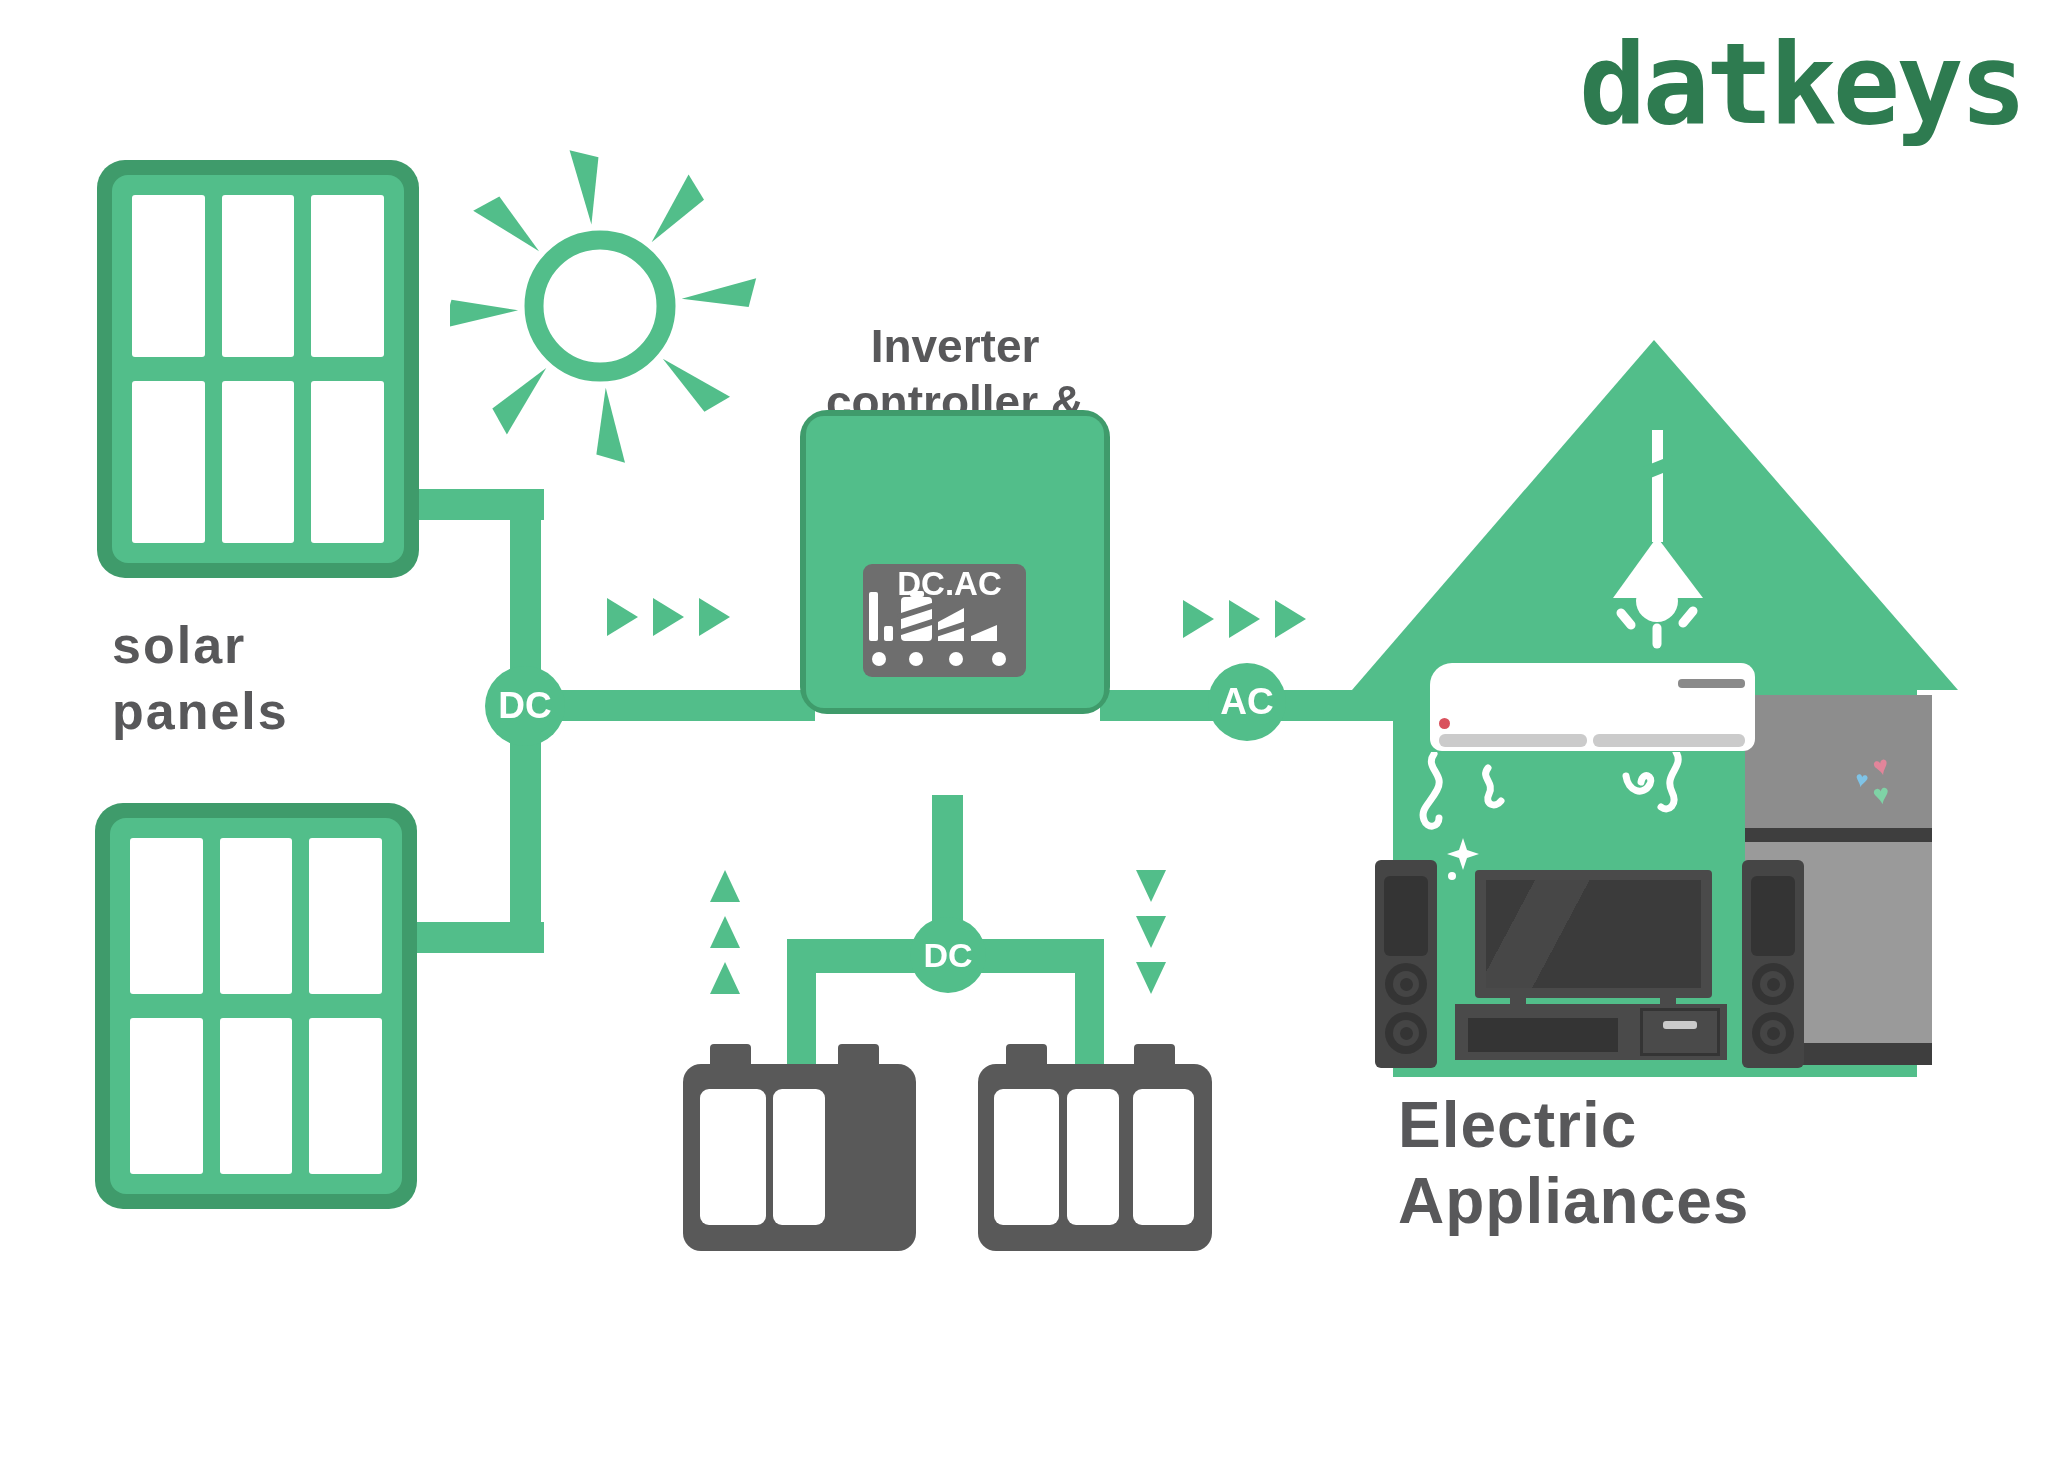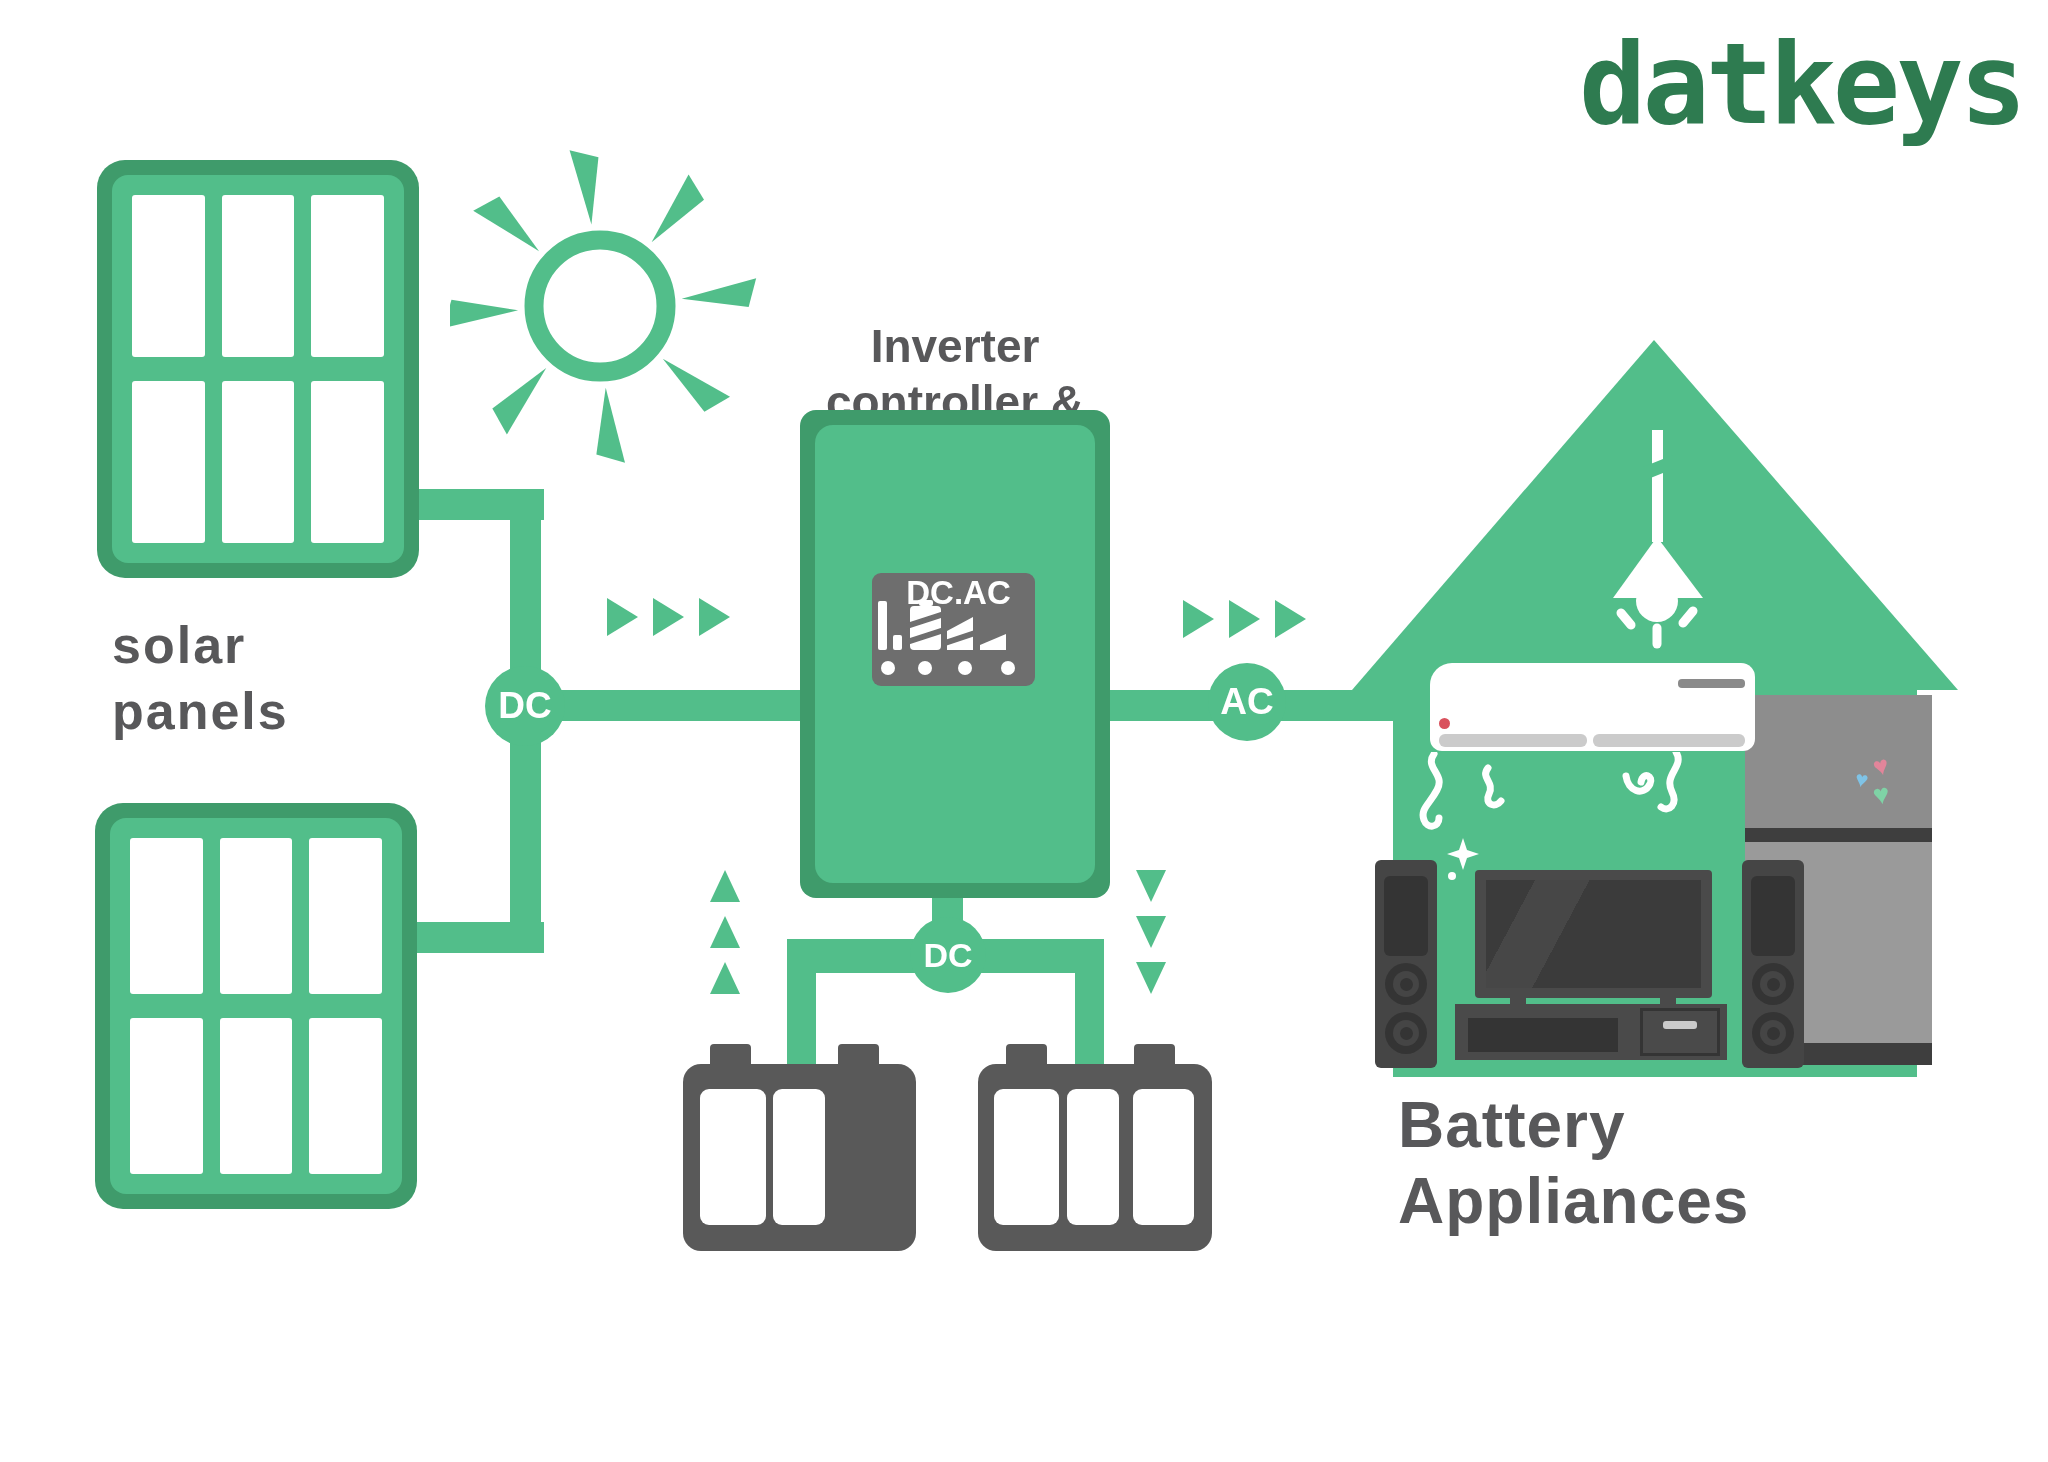--- a/index.html
+++ b/index.html
@@ -46,21 +46,21 @@
   #jdc2 { left:910px;  top:917px; width:76px; height:76px; font-size:34px; }
 
   
   .arrow-row { display:flex; gap:15px; }
   .arrow-col { display:flex; flex-direction:column; gap:14px; }
   .tri-r { width:0; height:0; border-top:19px solid transparent; border-bottom:19px solid transparent; border-left:31px solid var(--green); }
   .tri-u { width:0; height:0; border-left:15px solid transparent; border-right:15px solid transparent; border-bottom:32px solid var(--green); }
   .tri-d { width:0; height:0; border-left:15px solid transparent; border-right:15px solid transparent; border-top:32px solid var(--green); }
 
   
-  .ctrl-box { left:800px; top:410px; width:310px; height:488px; background:var(--green_dark); border-radius:16px; padding:15px; box-sizing:border-box; }
+  .ctrl-box { left:800px; top:410px; width:310px; height:304px; background:var(--green_dark); border-radius:27px; padding:6px; box-sizing:border-box; }
   .ctrl-box-inner { width:100%; height:100%; background:var(--green); border-radius:18px; position:relative; }
   .display { position:absolute; left:57px; top:148px; width:163px; height:113px; background:var(--display_gray); border-radius:9px; }
   .display-text { position:absolute; left:0; top:1px; width:100%; text-align:center; color:#fff; font-weight:bold; font-size:33px; letter-spacing:0px; padding-left:10px; box-sizing:border-box; }
 
   
   .wall { left:1393px; top:688px; width:524px; height:389px; background:var(--green); }
   .ac-unit { left:1430px; top:663px; width:325px; height:88px; background:#fff; border-radius:22px 14px 12px 12px; }
   .ac-bar { position:absolute; right:10px; top:16px; width:67px; height:9px; background:var(--bar_gray); border-radius:4px; }
   .ac-dot { position:absolute; left:9px; bottom:22px; width:11px; height:11px; background:var(--red); border-radius:50%; }
   .ac-vent { position:absolute; bottom:4px; height:13px; background:var(--vent_gray); border-radius:6px; }
@@ -294,21 +294,21 @@
         </div>
       </div>
     <div class="woofer" style="top:152px;">
         <div class="woofer-mid">
           <div class="woofer-core"></div>
         </div>
       </div>
   </div>
 
   <div class="abs big-label appl-label">
-    <div>Battery</div>
+    <div>Electric</div>
     <div>Appliances</div>
   </div>
 
   <div class="abs battery-body" style="left:683px; top:1064px; width:233px; height:187px;">
     <div class="batt-term" style="left:27px;"></div>
     <div class="batt-term" style="left:155px;"></div>
     <div class="batt-cell" style="left:17px; width:66px;"></div>
     <div class="batt-cell" style="left:90px; width:52px;"></div>
   </div>
   <div class="abs battery-body" style="left:978px; top:1064px; width:234px; height:187px;">

